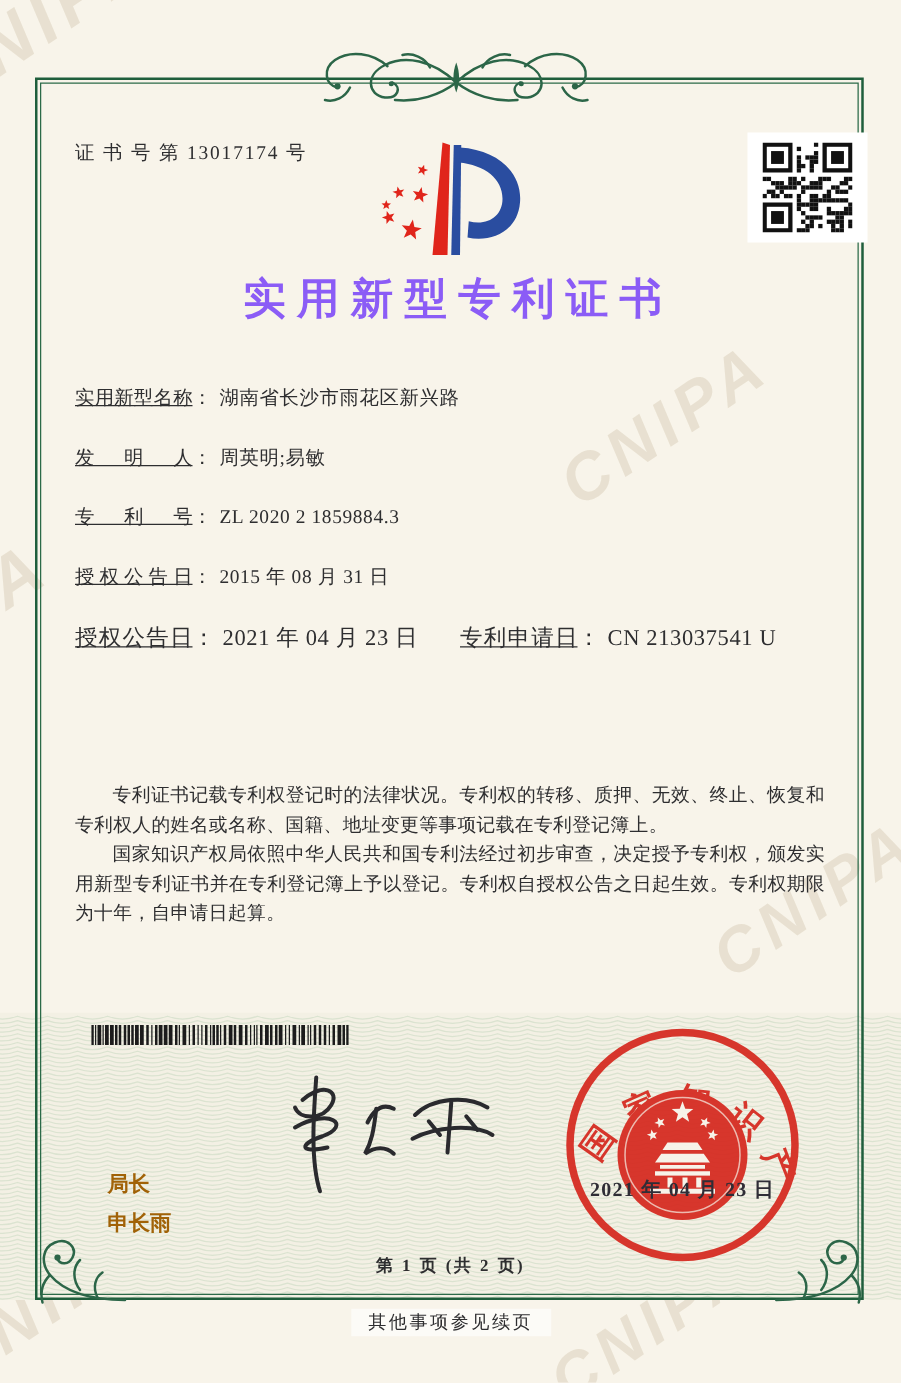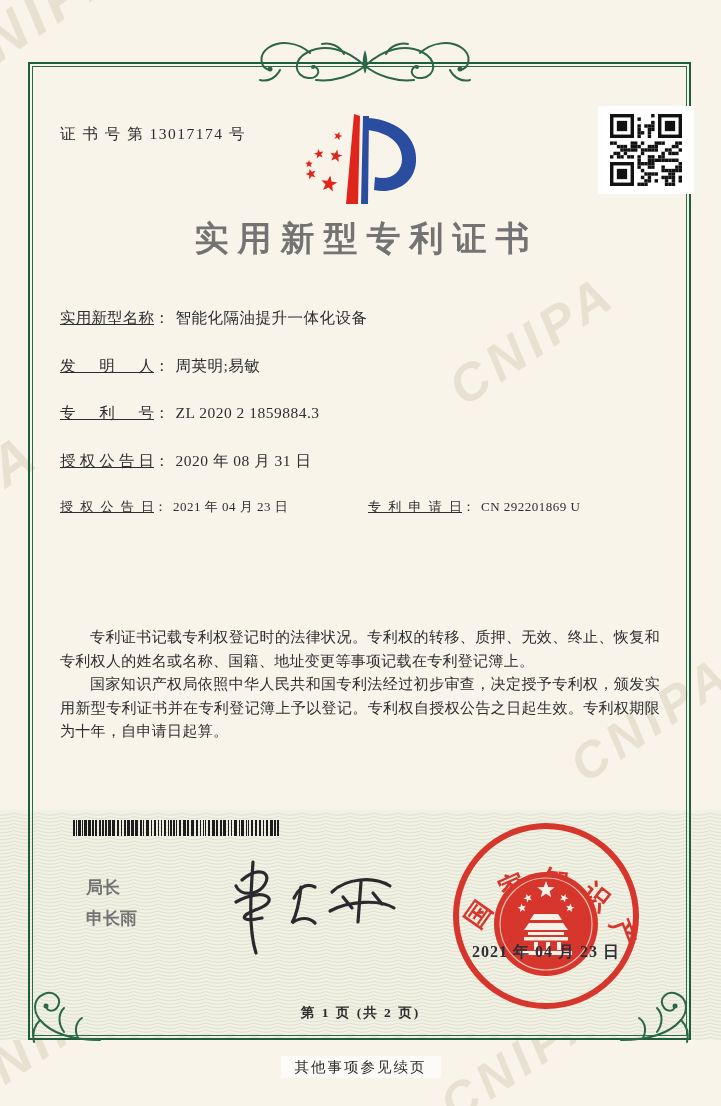--- a/index.html
+++ b/index.html
@@ -19,51 +19,51 @@
   
   #waveband { position:absolute; left:0; top:810px; width:721px; height:230px; z-index:2; }
   
   .frame {
     position:absolute; left:28px; top:62px; width:663px; height:978px;
     border:2.5px solid #1f5e3c; z-index:3; pointer-events:none;
   }
   .frame::after { content:""; position:absolute; inset:2px; border:1px solid #2b6a48; }
   .ornament { position:absolute; z-index:4; pointer-events:none; }
   
-  .certno { position:absolute; left:60px; top:124px; font-size:15.5px; letter-spacing:1.5px; z-index:5; }
+  .certno { position:absolute; left:60px; top:112px; font-size:15.5px; letter-spacing:1.5px; z-index:5; }
   .qrbox { position:absolute; left:598px; top:106px; width:96px; height:88px; background:#ffffff; z-index:5;
            display:flex; align-items:center; justify-content:center; }
   .logo { position:absolute; left:296px; top:104px; z-index:5; }
   .title { position:absolute; left:0; top:216px; width:100%; text-align:center;
-           font-size:34px; font-weight:bold; letter-spacing:9px; color:#737373; z-index:5;padding-left:12px; }
+           font-size:34px; font-weight:bold; letter-spacing:9px; color:#8b5cf6; z-index:5;padding-left:12px; }
   
   .fields { position:absolute; left:60px; top:308px; width:600px; z-index:5; }
   .frow { height:47.5px; font-size:15.5px; white-space:nowrap; }
   .flabel { display:inline-block; width:94px; text-align:justify; text-align-last:justify;text-decoration:underline; }
   .fcolon { display:inline-block; }
   .fvalue { margin-left:6px; letter-spacing:0.5px; }
-  .grantrow { position:relative; height:47.5px; font-size:13px; white-space:nowrap; }
+  .grantrow { position:relative; height:47.5px; font-size:18px; white-space:nowrap; }
   .grant2 { position:absolute; left:308px; top:0; }
   
   .paras { position:absolute; left:60px; top:626px; width:600px; z-index:5;
            font-size:15px; line-height:23.5px; text-align:justify; }
   .paras p { text-indent:2em; letter-spacing:0.3px; }
   
   .barcode { position:absolute; left:73px; top:820px; z-index:5; }
-  .signer { position:absolute; left:86px; top:872px; z-index:6;
+  .signer { position:absolute; left:86px; top:932px; z-index:6;
             font-family:"Liberation Sans","DejaVu Sans",sans-serif; font-weight:bold;
-            font-size:17px; line-height:31px; color:#737373; }
+            font-size:17px; line-height:31px; color:#a16207; }
   .signature { position:absolute; left:196px; top:856px; z-index:6; }
   .seal { position:absolute; left:450px; top:820px; z-index:6; }
   .issuedate { position:absolute; left:446px; top:942px; width:200px; text-align:center; z-index:7;
                font-size:16px; font-weight:bold; letter-spacing:1px; color:#2f2d36; }
   .pageinfo { position:absolute; left:0; top:1004px; width:100%; text-align:center;
               font-size:13.5px; letter-spacing:2px; z-index:6;font-weight:bold; }
   .note { position:absolute; left:0; top:1048px; width:100%; text-align:center; z-index:6;
-          font-size:14.5px; letter-spacing:2px;margin-top:10px; }
+          font-size:14.5px; letter-spacing:2px; }
   .note span { background:rgba(255,255,255,0.6); padding:3px 14px; }
 </style>
 </head>
 <body>
 
 <div class="wm" style="left:-70px; top:-18px; font-size:58px;">CNIPA</div>
 <div class="wm" style="left:438px; top:310px; font-size:52px;">CNIPA</div>
 <div class="wm" style="left:-150px; top:470px; font-size:56px;">CNIPA</div>
 <div class="wm" style="left:560px; top:690px; font-size:50px;">CNIPA</div>
 <div class="wm" style="left:-60px; top:1010px; font-size:54px;">CNIPA</div>
@@ -323,37 +323,37 @@
     </g>
   <polygon points="58,10 64,12 62,100 50,100" fill="#e0251b"></polygon>
   <polygon points="67,12 73,12 72,100 65,100" fill="#2a4da0"></polygon>
   <path d="M72 14 C104 16 122 36 120 58 C118 82 96 90 78 86 L79 73 C94 77 106 69 106 55 C106 39 92 28 71 26 Z" fill="#2a4da0"></path>
 </svg>
 
 <div class="title">实用新型专利证书</div>
 
 <div class="fields">
   <div class="frow">
-    <span class="flabel">实用新型名称</span><span class="fcolon">：</span><span class="fvalue">智能化隔油提升一体化设备</span>
+    <span class="flabel">实用新型名称</span><span class="fcolon">：</span><span class="fvalue">湖南省长沙市雨花区新兴路</span>
   </div>
   <div class="frow">
     <span class="flabel">发明人</span><span class="fcolon">：</span><span class="fvalue">周英明;易敏</span>
   </div>
   <div class="frow">
     <span class="flabel">专利号</span><span class="fcolon">：</span><span class="fvalue">ZL 2020 2 1859884.3</span>
   </div>
   <div class="frow">
-    <span class="flabel">授权公告日</span><span class="fcolon">：</span><span class="fvalue">2020 年 08 月 31 日</span>
+    <span class="flabel">授权公告日</span><span class="fcolon">：</span><span class="fvalue">2015 年 08 月 31 日</span>
   </div>
   <div class="grantrow">
     <span>
       <span class="flabel">授权公告日</span><span class="fcolon">：</span><span class="fvalue">2021 年 04 月 23 日</span>
     </span>
     <span class="grant2">
-      <span class="flabel">专利申请日</span><span class="fcolon">：</span><span class="fvalue">CN 292201869 U</span>
+      <span class="flabel">专利申请日</span><span class="fcolon">：</span><span class="fvalue">CN 213037541 U</span>
     </span>
   </div>
 </div>
 
 <div class="paras">
   <p>专利证书记载专利权登记时的法律状况。专利权的转移、质押、无效、终止、恢复和专利权人的姓名或名称、国籍、地址变更等事项记载在专利登记簿上。</p>
   <p>国家知识产权局依照中华人民共和国专利法经过初步审查，决定授予专利权，颁发实用新型专利证书并在专利登记簿上予以登记。专利权自授权公告之日起生效。专利权期限为十年，自申请日起算。</p>
 </div>
 
 <svg class="barcode" id="barcode" width="206" height="16" viewBox="0 0 206 16">

